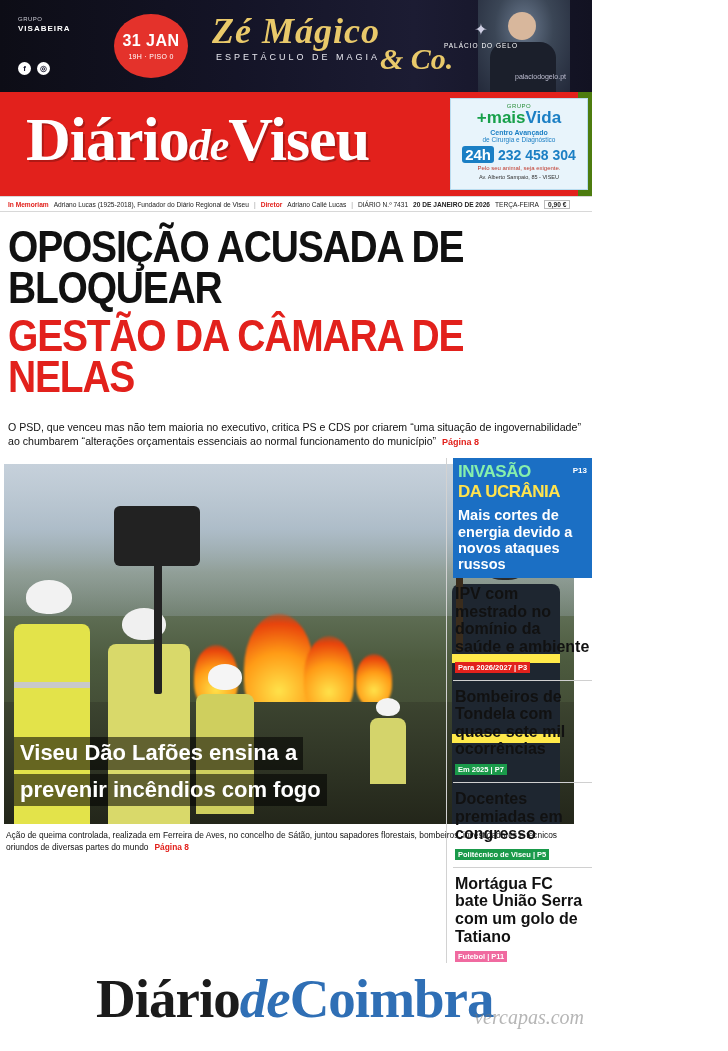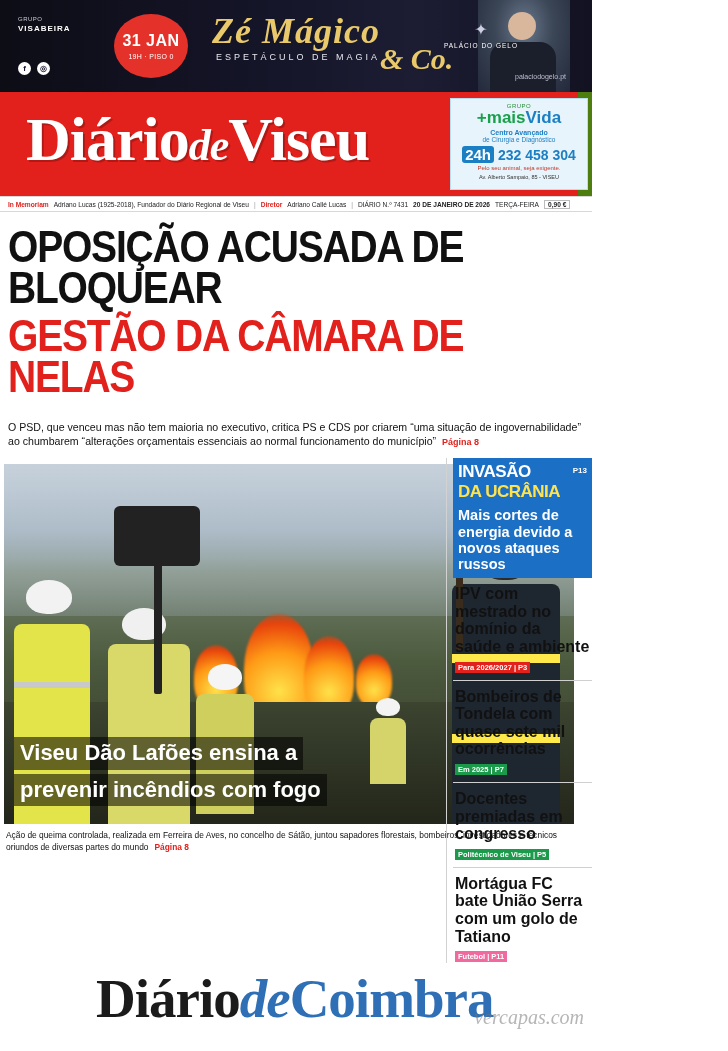--- a/index.html
+++ b/index.html
@@ -169,21 +169,21 @@
     margin:6px 6px 0 6px; font-size:8.4px; line-height:1.35; color:#111;
   }
   .undercap .pag{ color:#e2211c; font-weight:bold; margin-left:6px; }
 
   
   .rightcol{
     position:absolute; right:0; top:0; width:146px; border-left:1px solid #d2d2d2;
     padding-left:6px;
   }
   .invasao{ background:#1b6fc4; padding:4px 5px 6px 5px; }
-  .invasao .l1{ color:#ffffff; font-weight:bold; font-size:17px; letter-spacing:-.5px; }
+  .invasao .l1{ color:#86efac; font-weight:bold; font-size:17px; letter-spacing:-.5px; }
   .invasao .p13{ color:#fff; font-size:8px; font-weight:bold; float:right; margin-top:4px;}
   .invasao .l2{ color:#ffe34d; font-weight:bold; font-size:17px; letter-spacing:-.5px; }
   .invasao .txt{ color:#fff; font-weight:bold; font-size:14.5px; line-height:1.12; margin-top:5px;}
   .ritem{ border-bottom:1px solid #d0d0d0; padding:7px 2px 6px 2px; }
   .ritem:last-child{ border-bottom:none; }
   .ritem .t{ font-weight:bold; font-size:16px; line-height:1.1; color:#111; }
   .tagred{ background:#e2211c; color:#fff; font-size:7.5px; font-weight:bold; padding:1px 3px; display:inline-block; margin-top:4px;}
   .taggreen{ background:#1a9a4a; color:#fff; font-size:7.5px; font-weight:bold; padding:1px 3px; display:inline-block; margin-top:4px;}
   .tagpink{ background:#f06aa0; color:#fff; font-size:7.5px; font-weight:bold; padding:1px 3px; display:inline-block; margin-top:4px;}
 

